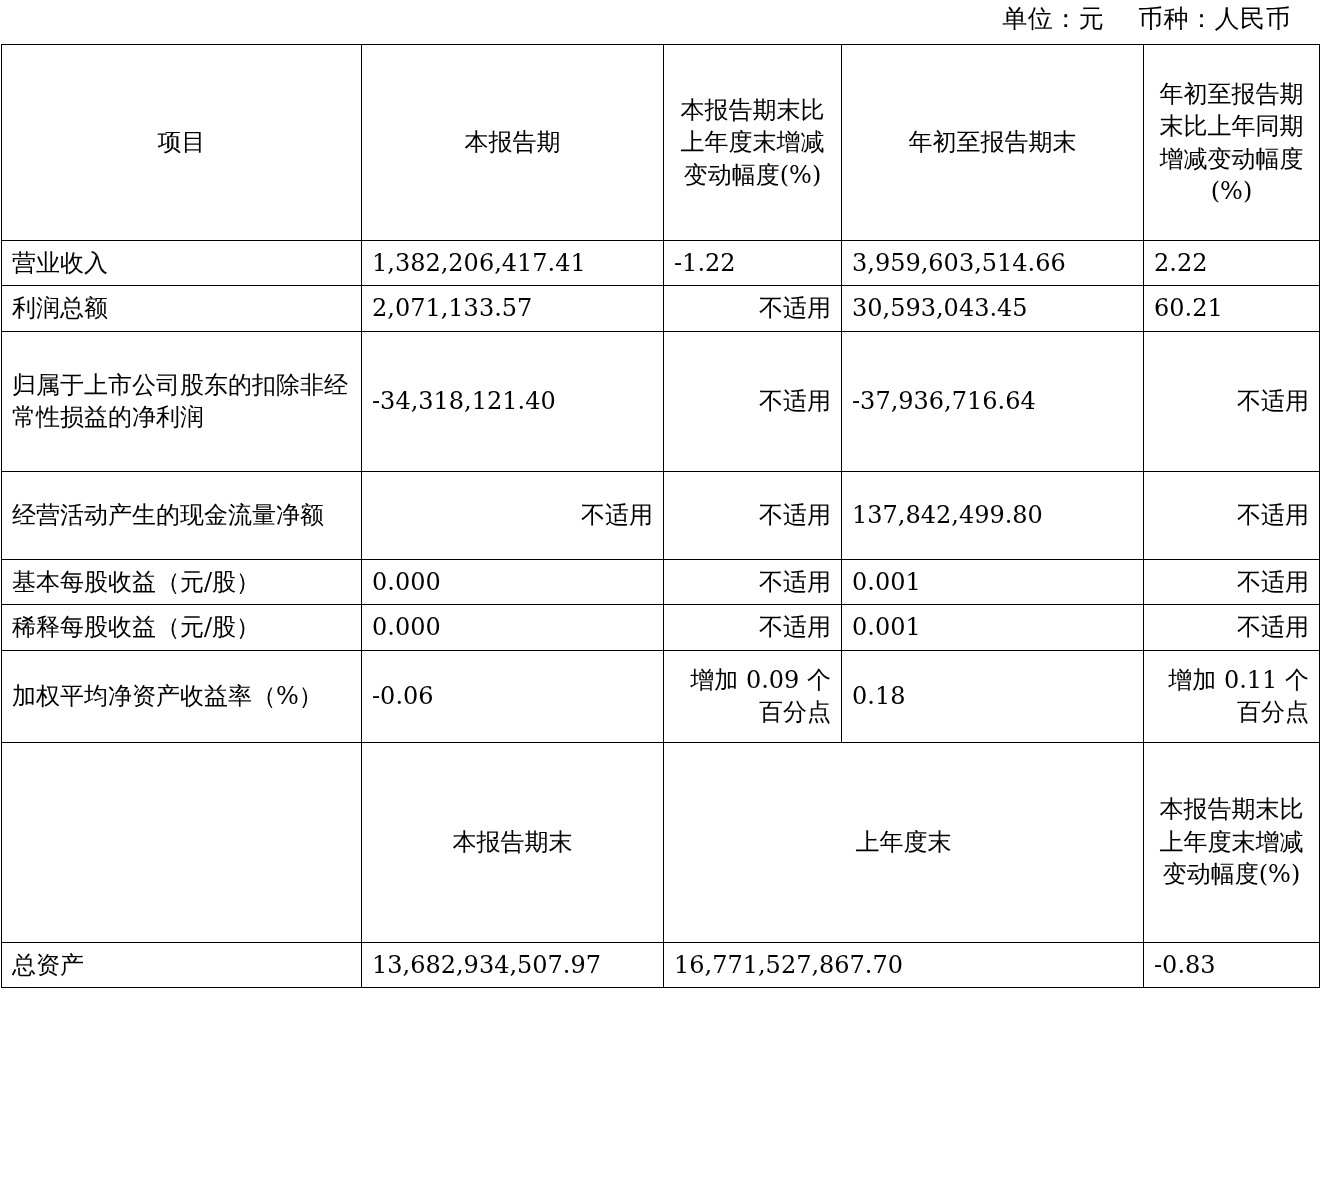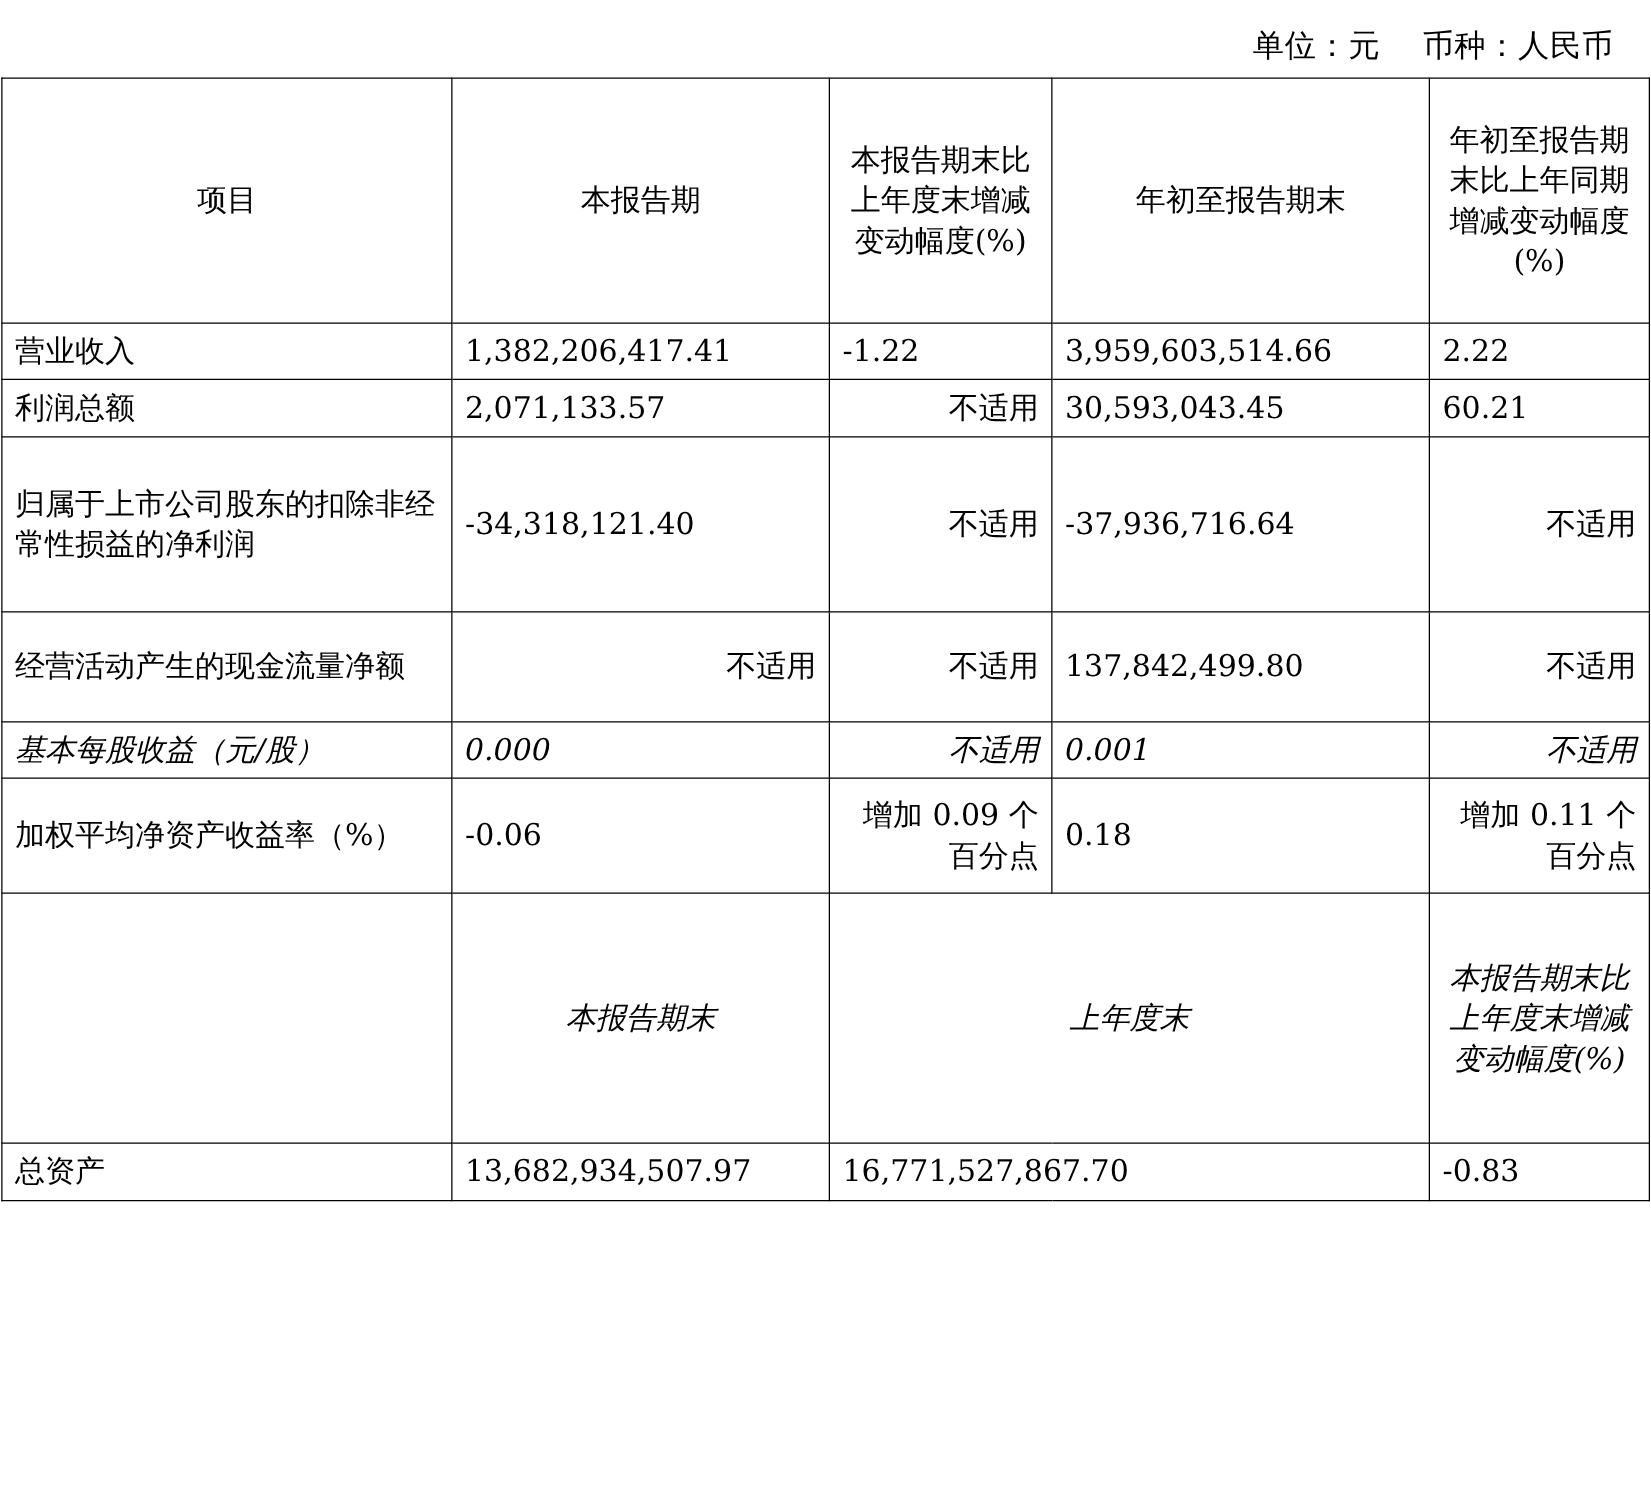--- a/index.html
+++ b/index.html
@@ -16,21 +16,21 @@
   .page {
     position: relative;
     width: 1321px;
     height: 1191px;
     box-sizing: border-box;
   }
   .unit-line {
     text-align: right;
     font-size: 25px;
     line-height: 1.2;
-    padding: 22px 30px 10px 0;
+    padding: 4px 30px 10px 0;
     letter-spacing: 0.5px;
     white-space: pre;
   }
   table.fin {
     border-collapse: collapse;
     width: 1318px;
     margin: 0 1px;
     table-layout: fixed;
   }
   table.fin td, table.fin th {
@@ -61,21 +61,20 @@
   .ctr {
     text-align: right;
   }
   .lbl {
     text-align: left;
     padding-left: 12px;
   }
   .tall2 { height: 68px; }
   .thickline td {
     border-top: 3px solid #000000;
-    font-style: italic;
   }
   .sub-hdr td { height: 200px; }
 </style>
 </head>
 <body>
 
 <div class="page">
 
   <div class="unit-line">单位：元    币种：人民币</div>
 
@@ -130,20 +129,27 @@
       </tr>
 
       <tr class="thickline">
         <td class="lbl">基本每股收益（元/股）</td>
         <td class="num">0.000</td>
         <td class="ctr">不适用</td>
         <td class="num">0.001</td>
         <td class="ctr">不适用</td>
       </tr>
 
+      <tr>
+        <td class="lbl">稀释每股收益（元/股）</td>
+        <td class="num">0.000</td>
+        <td class="ctr">不适用</td>
+        <td class="num">0.001</td>
+        <td class="ctr">不适用</td>
+      </tr>
 
       <tr style="height:92px">
         <td class="lbl">加权平均净资产收益率（%）</td>
         <td class="num">-0.06</td>
         <td class="ctr">增加 0.09 个百分点</td>
         <td class="num">0.18</td>
         <td class="ctr">增加 0.11 个百分点</td>
       </tr>
 
       <tr class="sub-hdr thickline">

